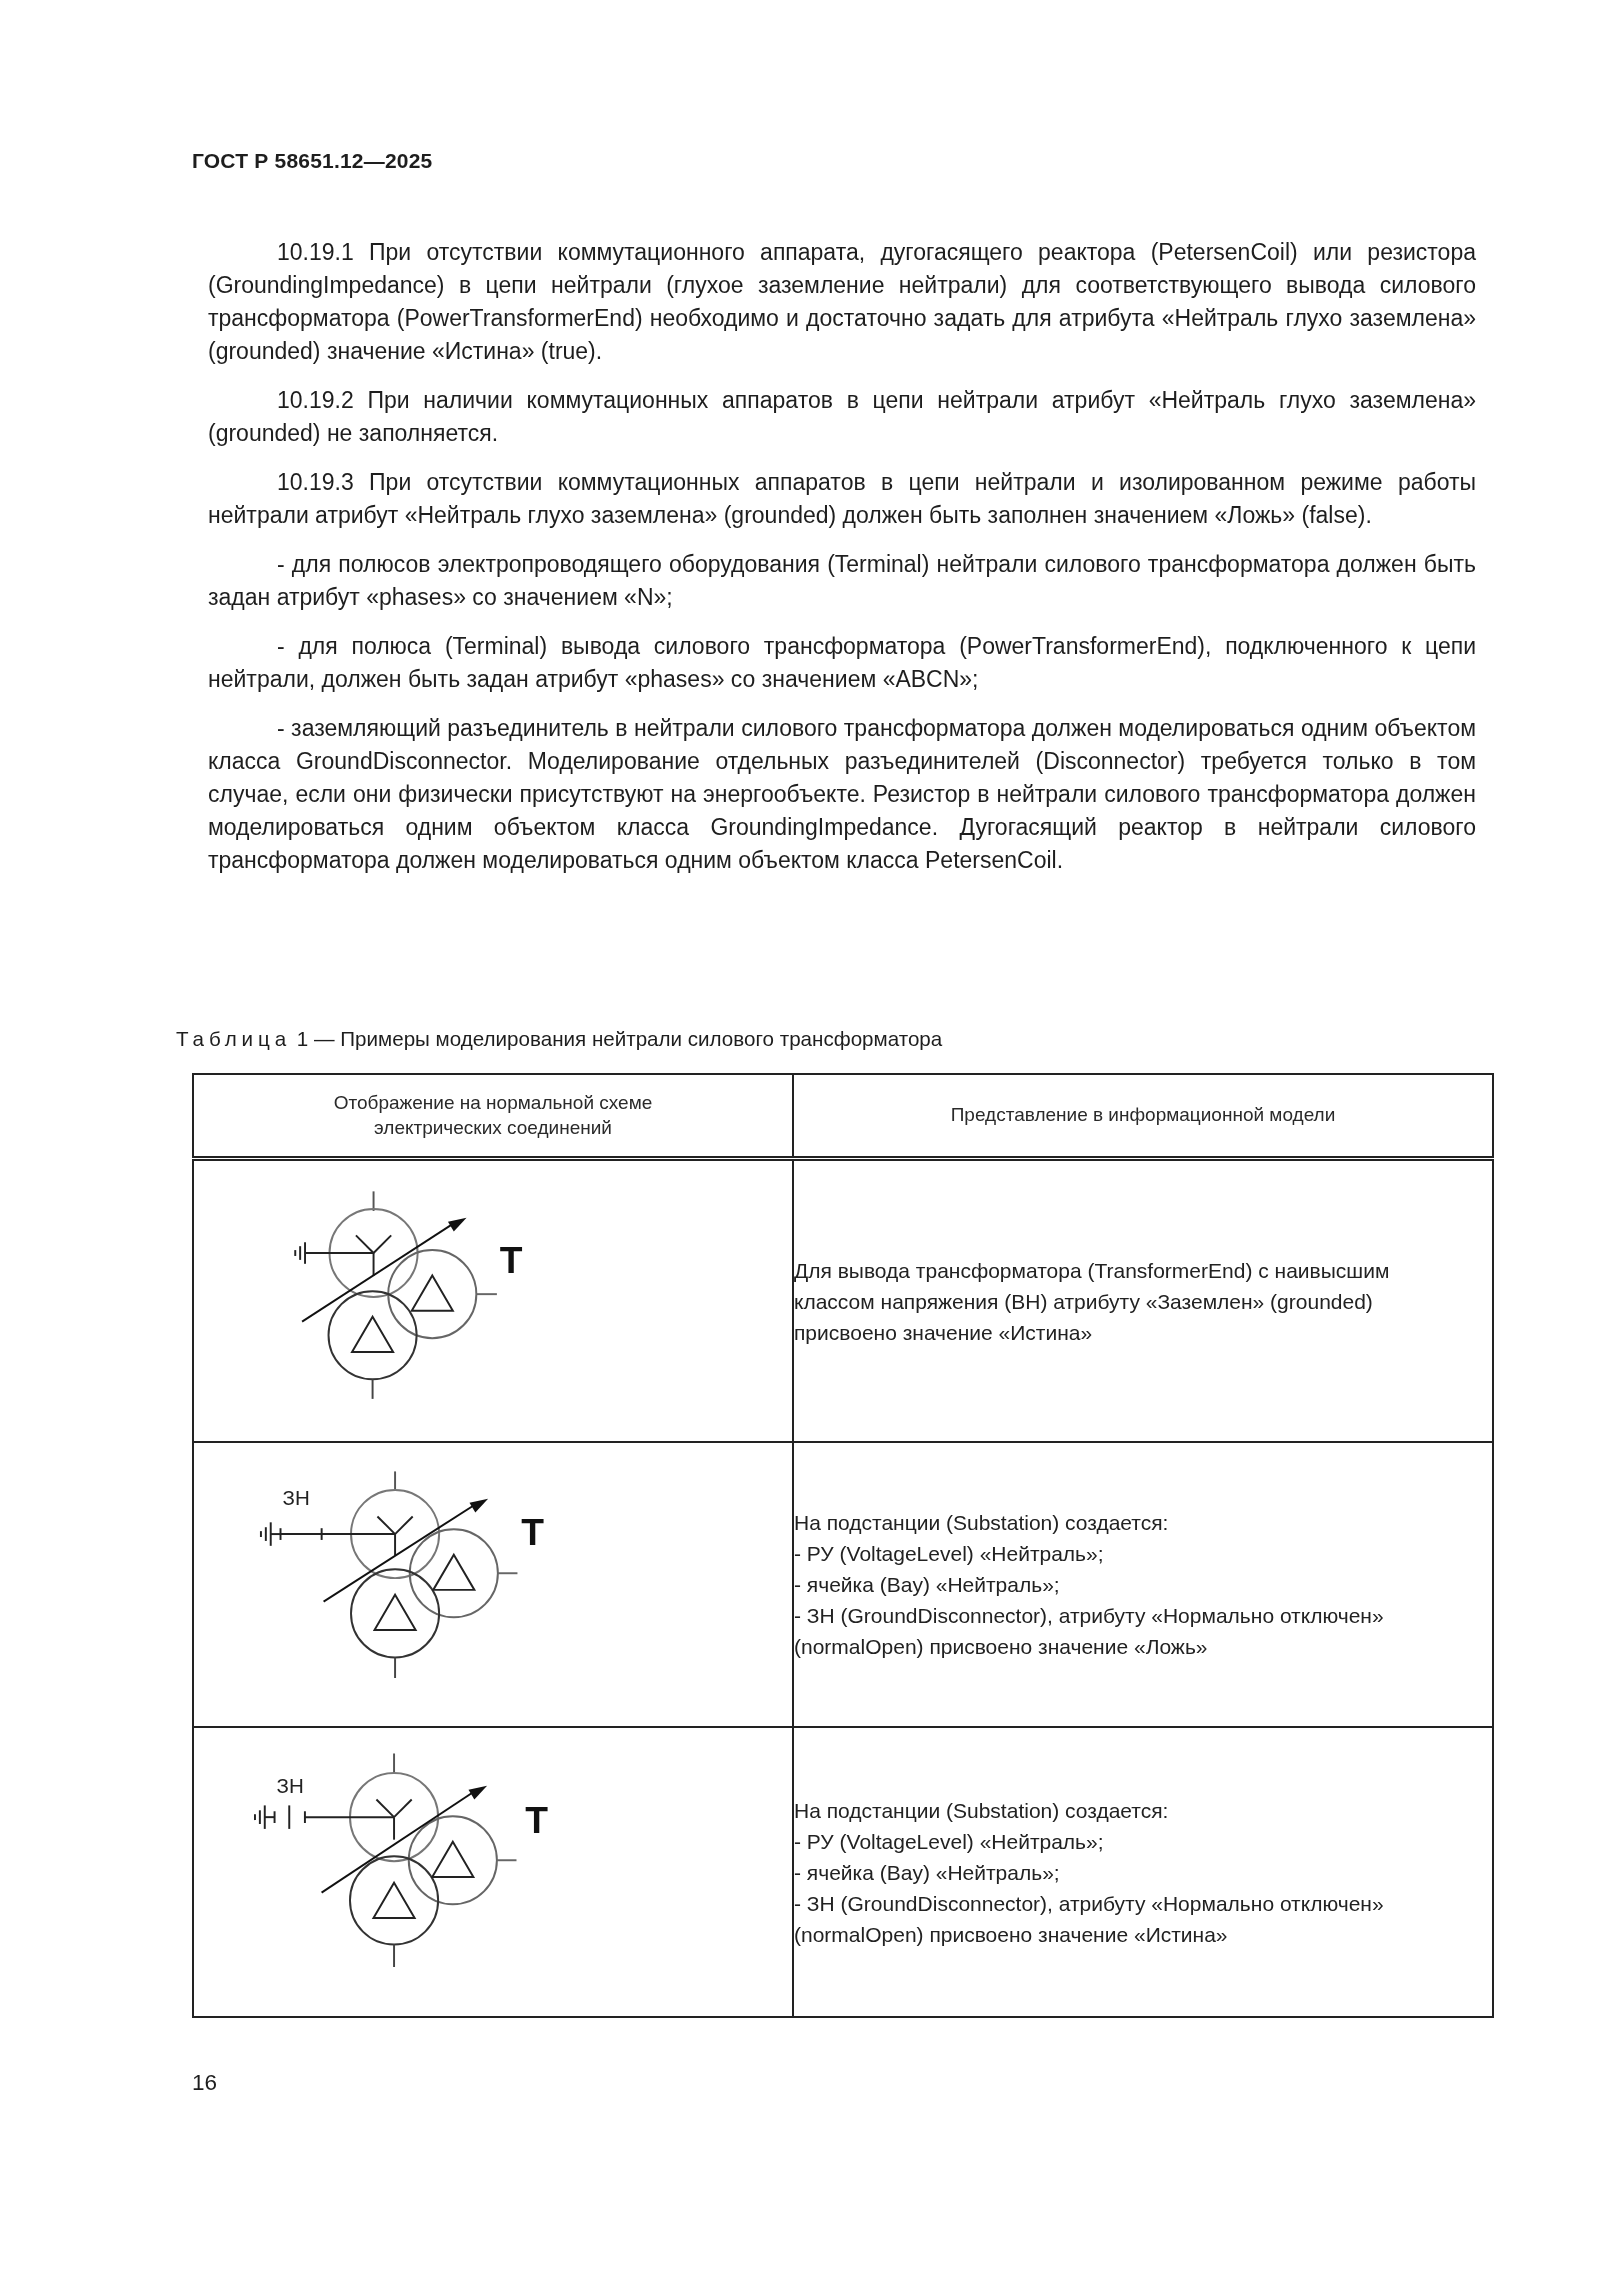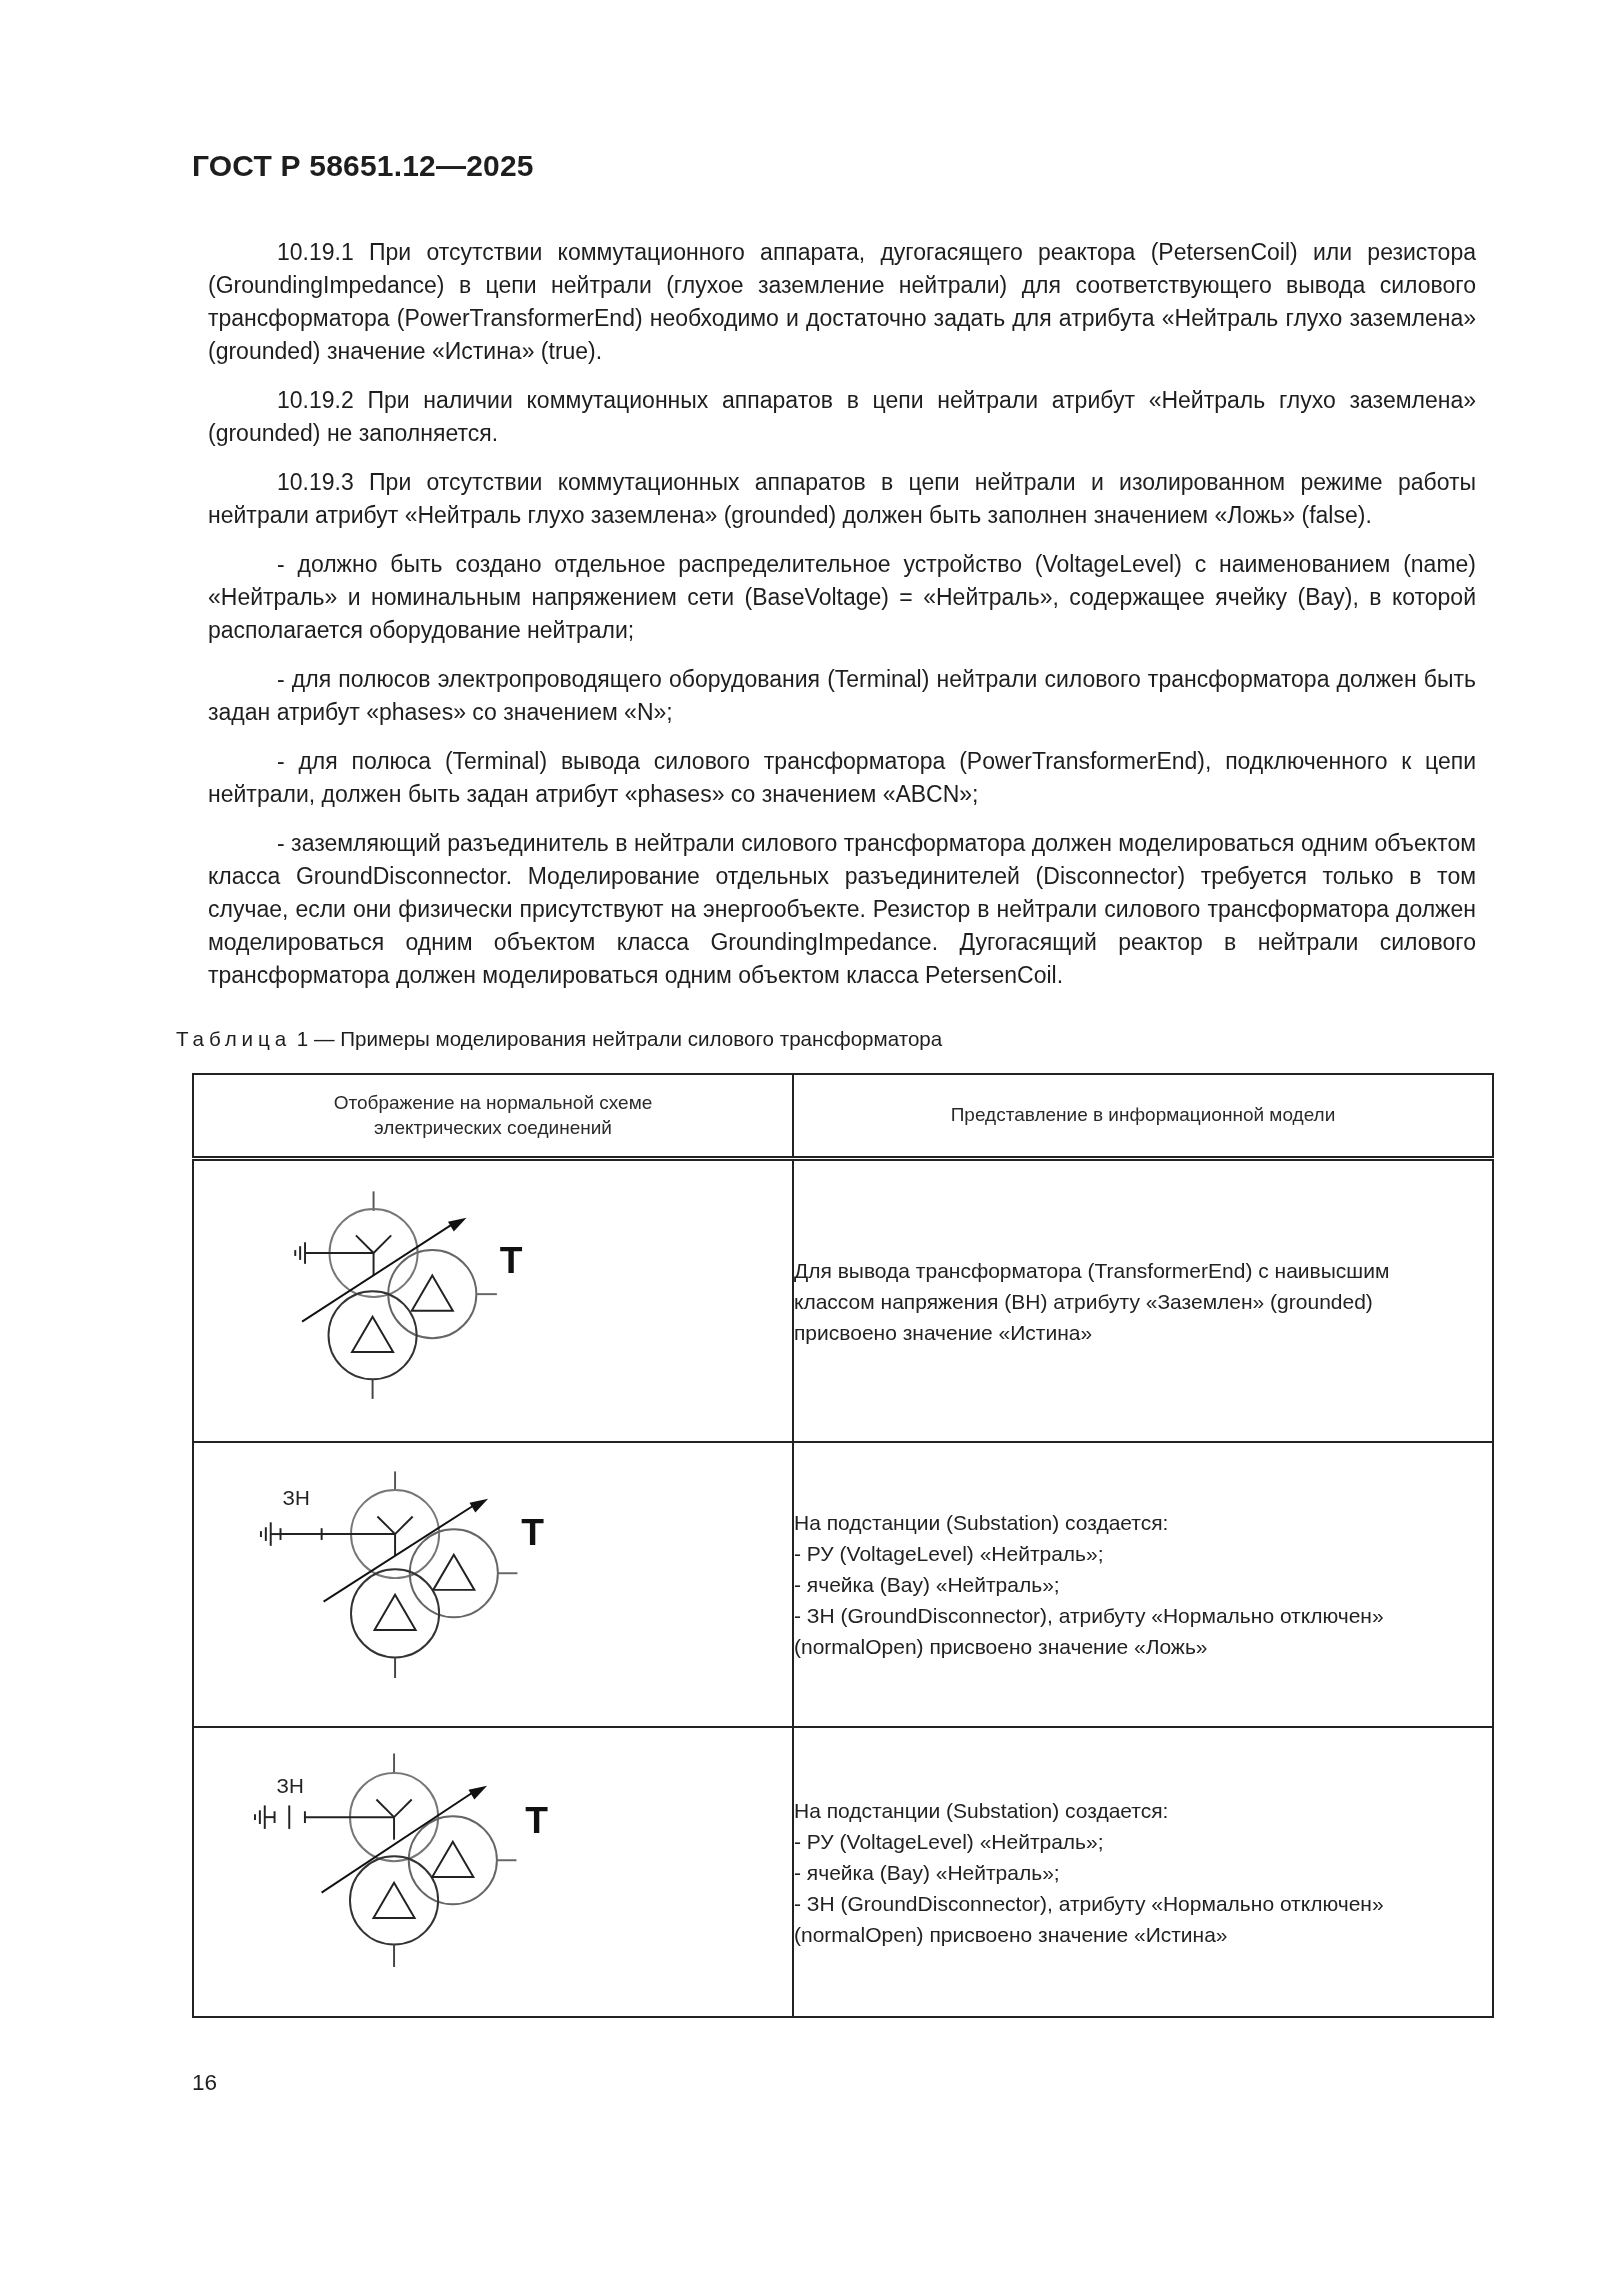--- a/index.html
+++ b/index.html
@@ -1,18 +1,18 @@
 <!DOCTYPE html>
 <html><head>
 <meta charset="utf-8">
 <style>
   html, body { margin: 0; padding: 0; background: #ffffff; }
   body { width: 1620px; height: 2292px; position: relative; overflow: hidden;
          font-family: "Liberation Sans", sans-serif; color: #1e1e1e; }
-  .header { position: absolute; left: 192px; top: 149px; font-size: 30px; font-weight: bold;
+  .header { position: absolute; left: 192px; top: 149px; font-size: 21px; font-weight: bold;
             letter-spacing: 0.2px; }
   .body-text { position: absolute; left: 192px; top: 220px; width: 1300px;
                font-size: 23px; line-height: 33px; }
   .body-text p { margin: 16px; text-align: justify; text-indent: 69px; }
   .caption { position: absolute; left: 176px; top: 1027px; font-size: 20.6px; }
   .caption .spaced { letter-spacing: 4.9px; }
   table.doc-table { position: absolute; left: 192px; top: 1073px; width: 1302px;
                     border-collapse: collapse; table-layout: fixed; }
   table.doc-table td, table.doc-table th { border: 2px solid #222; padding: 0; vertical-align: middle; }
   table.doc-table th { font-weight: normal; font-size: 19px; line-height: 24.5px; color: #2a2a2a;
@@ -31,21 +31,20 @@
 </style>
 </head>
 <body>
 
 <div class="header">ГОСТ Р 58651.12—2025</div>
 
 <div class="body-text">
   <p>10.19.1 При отсутствии коммутационного аппарата, дугогасящего реактора (PetersenCoil) или резистора (GroundingImpedance) в цепи нейтрали (глухое заземление нейтрали) для соответствующего вывода силового трансформатора (PowerTransformerEnd) необходимо и достаточно задать для атрибута «Нейтраль глухо заземлена» (grounded) значение «Истина» (true).</p>
   <p>10.19.2 При наличии коммутационных аппаратов в цепи нейтрали атрибут «Нейтраль глухо заземлена» (grounded) не заполняется.</p>
   <p>10.19.3 При отсутствии коммутационных аппаратов в цепи нейтрали и изолированном режиме работы нейтрали атрибут «Нейтраль глухо заземлена» (grounded) должен быть заполнен значением «Ложь» (false).</p>
-  <p>- должно быть создано отдельное распределительное устройство (VoltageLevel) с наименованием (name) «Нейтраль» и номинальным напряжением сети (BaseVoltage) = «Нейтраль», содержащее ячейку (Bay), в которой располагается оборудование нейтрали;</p>
   <p>- для полюсов электропроводящего оборудования (Terminal) нейтрали силового трансформатора должен быть задан атрибут «phases» со значением «N»;</p>
   <p>- для полюса (Terminal) вывода силового трансформатора (PowerTransformerEnd), подключенного к цепи нейтрали, должен быть задан атрибут «phases» со значением «ABCN»;</p>
   <p>- заземляющий разъединитель в нейтрали силового трансформатора должен моделироваться одним объектом класса GroundDisconnector. Моделирование отдельных разъединителей (Disconnector) требуется только в том случае, если они физически присутствуют на энергообъекте. Резистор в нейтрали силового трансформатора должен моделироваться одним объектом класса GroundingImpedance. Дугогасящий реактор в нейтрали силового трансформатора должен моделироваться одним объектом класса PetersenCoil.</p>
 </div>
 
 <div class="caption">
   <span class="spaced">Таблица</span><span> 1 — Примеры моделирования нейтрали силового трансформатора</span>
 </div>
 
 <table class="doc-table">

